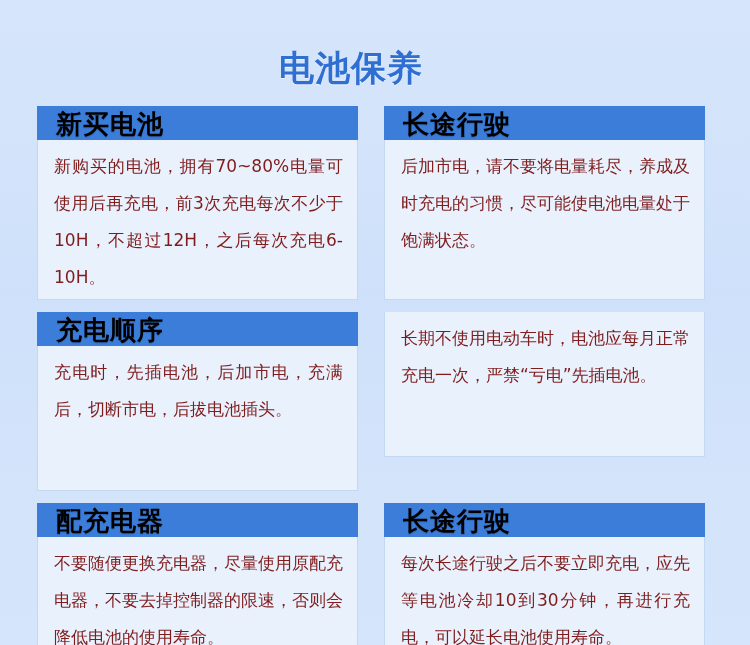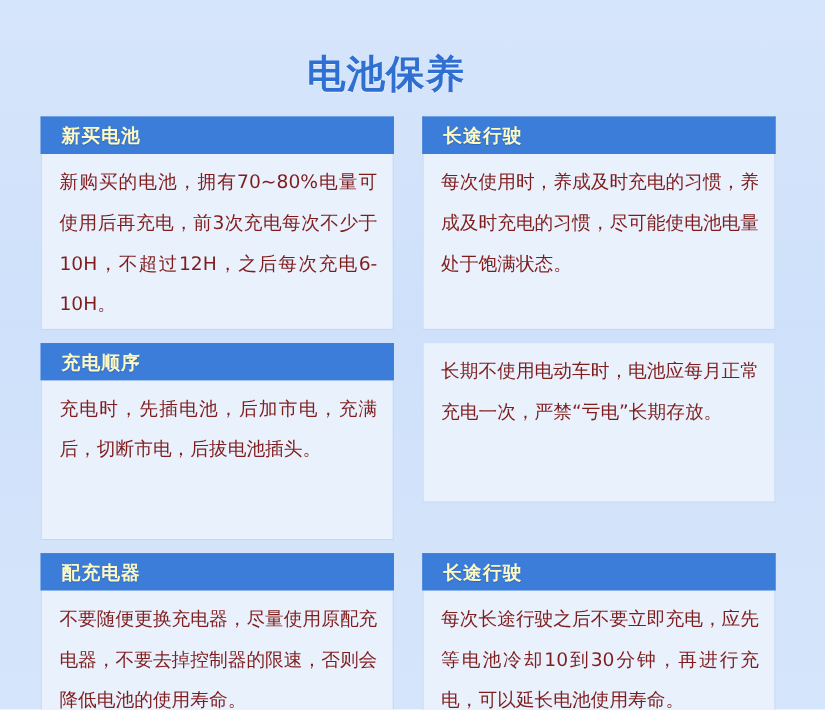--- a/index.html
+++ b/index.html
@@ -48,22 +48,22 @@
     grid-row-gap: 12px;
   }
 
   .card {
     display: flex;
     flex-direction: column;
   }
 
   .card-header {
     background: #3b7dd8;
-    color: #fef9c3;
-    font-size: 17px;
+    color: #000000;
+    font-size: 26px;
     font-weight: bold;
     line-height: 34px;
     height: 34px;
     padding: 0 0 0 18px;
     box-sizing: border-box;
     letter-spacing: 1px;
     border: 1px solid #3b7dd8;
     border-bottom: none;
     text-shadow: 0 1px 1px rgba(20,60,130,0.30);
   }
@@ -95,30 +95,30 @@
 
   <div class="card-grid">
 
     <div class="card row-1">
       <div class="card-header">新买电池</div>
       <div class="card-body">新购买的电池，拥有70~80%电量可使用后再充电，前3次充电每次不少于10H，不超过12H，之后每次充电6-10H。</div>
     </div>
 
     <div class="card row-1">
       <div class="card-header">长途行驶</div>
-      <div class="card-body">每次使用时，养成及时充电的习惯，养成及时充电的习惯，尽可能使电池电量处于饱满状态。</div>
+      <div class="card-body">后加市电，请不要将电量耗尽，养成及时充电的习惯，尽可能使电池电量处于饱满状态。</div>
     </div>
 
     <div class="card row-2">
       <div class="card-header">充电顺序</div>
       <div class="card-body">充电时，先插电池，后加市电，充满后，切断市电，后拔电池插头。</div>
     </div>
 
     <div class="card row-2">
-      <div class="card-body">长期不使用电动车时，电池应每月正常充电一次，严禁“亏电”长期存放。</div>
+      <div class="card-body">长期不使用电动车时，电池应每月正常充电一次，严禁“亏电”先插电池。</div>
     </div>
 
     <div class="card row-3">
       <div class="card-header">配充电器</div>
       <div class="card-body">不要随便更换充电器，尽量使用原配充电器，不要去掉控制器的限速，否则会降低电池的使用寿命。</div>
     </div>
 
     <div class="card row-3">
       <div class="card-header">长途行驶</div>
       <div class="card-body">每次长途行驶之后不要立即充电，应先等电池冷却10到30分钟，再进行充电，可以延长电池使用寿命。</div>

